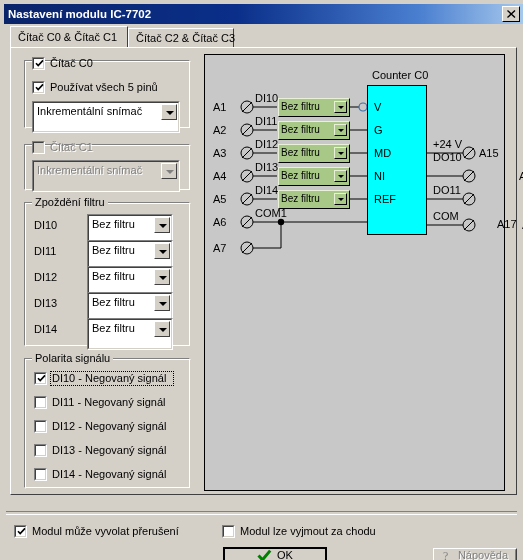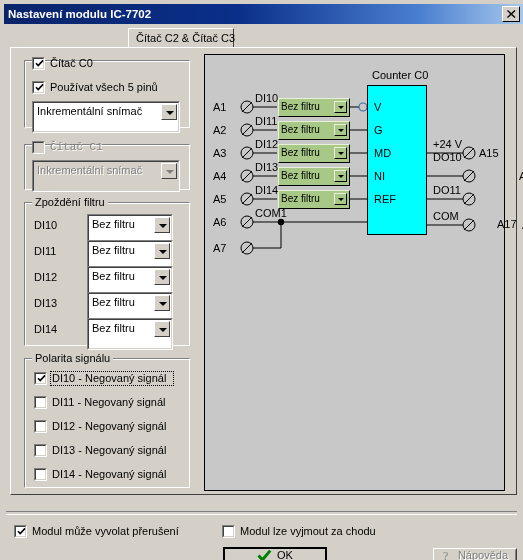--- a/index.html
+++ b/index.html
@@ -53,21 +53,21 @@
   
   .cb{position:absolute;width:13px;height:13px;box-sizing:border-box;
     background:#fff;border:1px solid #808080;
     border-right-color:#fff;border-bottom-color:#fff;}
   .cb i{position:absolute;left:0;top:0;right:0;bottom:0;
     border:1px solid #404040;border-right-color:#d4d0c8;border-bottom-color:#d4d0c8;}
   .cb.dis{background:#d4d0c8;}
   .cb .chk{position:absolute;left:1px;top:0px;width:11px;height:11px;z-index:2;}
   .cbrow{position:absolute;height:14px;line-height:13px;white-space:nowrap;}
   .cbrow .lbl{position:absolute;left:18px;top:0;font-size:11px;}
-  .cbrow.dis .lbl{color:#808080;text-shadow:1px 1px 0 #fff;font-family:Liberation Mono, monospace;}
+  .cbrow.dis .lbl{color:#808080;text-shadow:1px 1px 0 #fff;}
   .focusbox{position:absolute;left:16px;top:-1px;height:15px;
     border:1px dotted #000;box-sizing:border-box;}
 
   
   .combo{position:absolute;box-sizing:border-box;height:32px;background:#fff;
     border:1px solid #808080;border-right-color:#fff;border-bottom-color:#fff;}
   .combo .inner{position:absolute;left:0;top:0;right:0;bottom:0;
     border:1px solid #404040;border-right-color:#d4d0c8;border-bottom-color:#d4d0c8;}
   .combo .txt{position:absolute;left:4px;top:3px;font-size:11px;
     white-space:nowrap;z-index:2;}
@@ -132,20 +132,23 @@
           <svg width="9" height="8" viewBox="0 0 9 8">
               <path d="M0.5 0.5 L8 7.5 M8 0.5 L0.5 7.5" stroke="#000" stroke-width="1.4" fill="none"></path>
             </svg>
         </span>
       </div>
     </div>
   </div>
 
   <div class="tabbody"></div>
   <div class="tabstrip">
+    <div class="tab sel" style="left:0;width:118px;">
+      <span>Čítač C0 &amp; Čítač C1</span>
+    </div>
     <div class="tab unsel" style="left:118px;width:106px;">
       <span>Čítač C2 &amp; Čítač C3</span>
     </div>
   </div>
 
   <div class="grpbox" style="left:22px;top:58px;width:166px;height:68px;">
     <div class="line"></div>
       <div class="line2"></div>
   </div>
   <div class="cbrow" style="left:30px;top:55px;">

